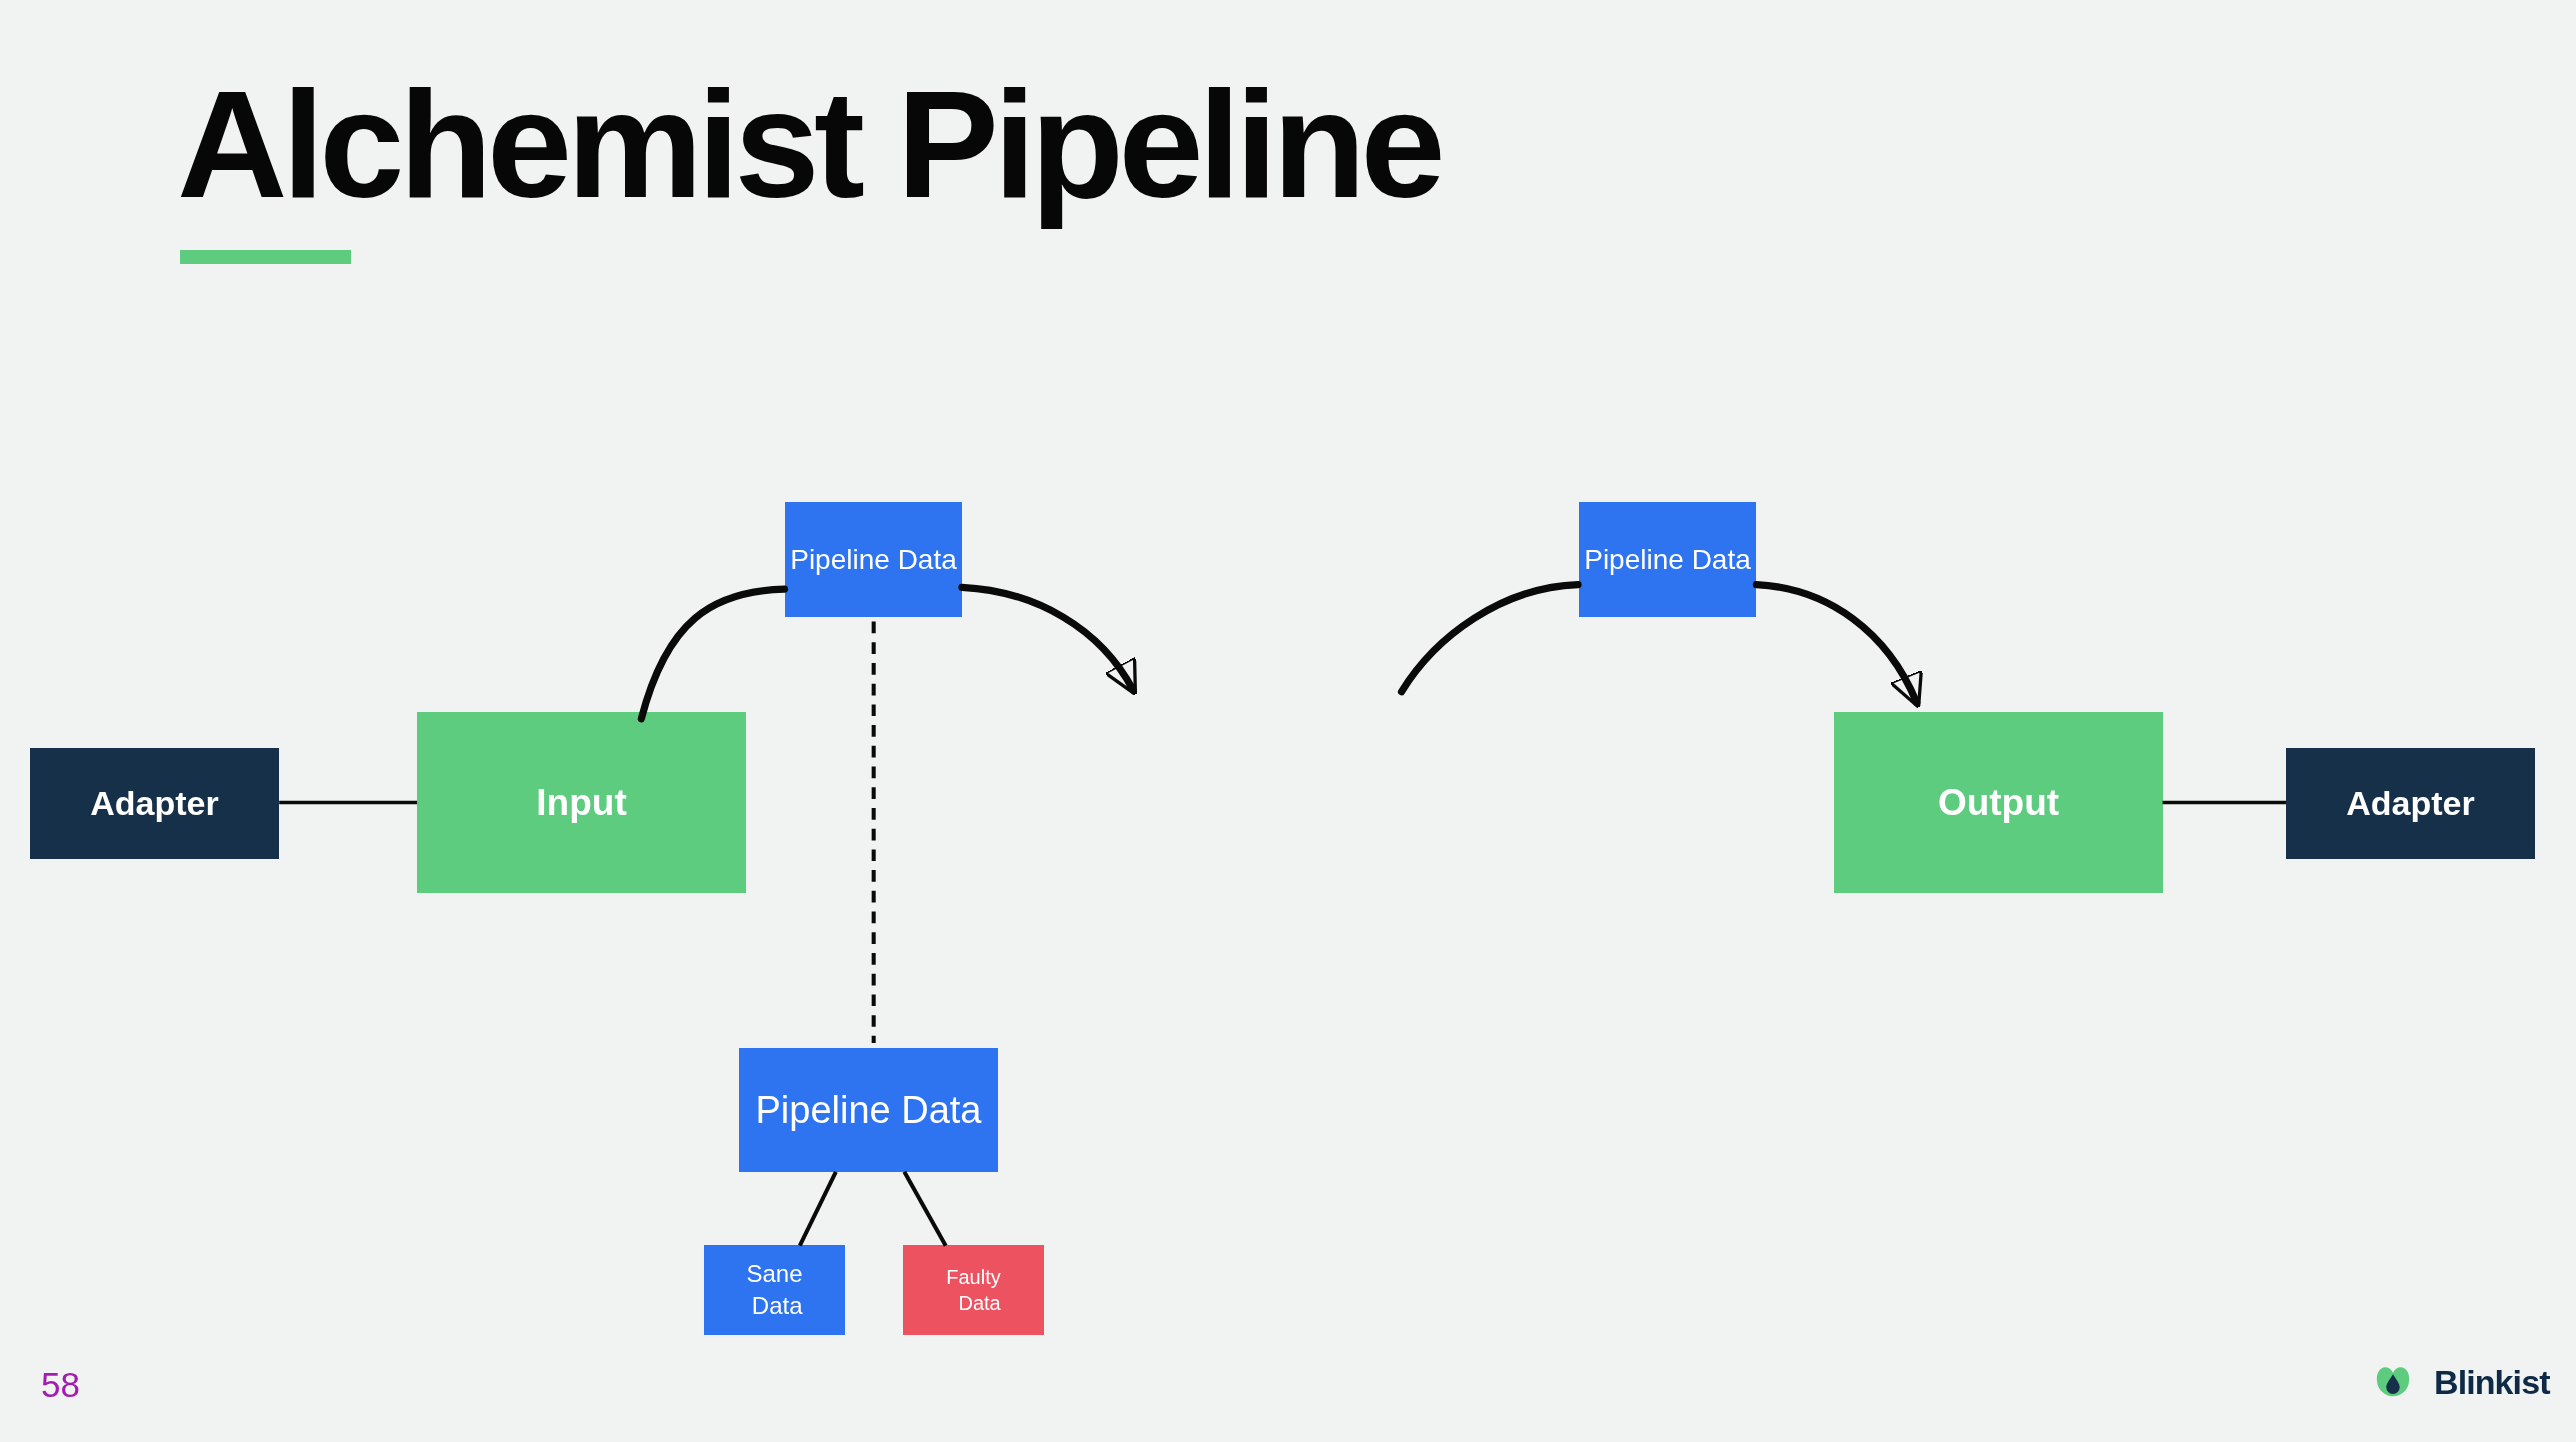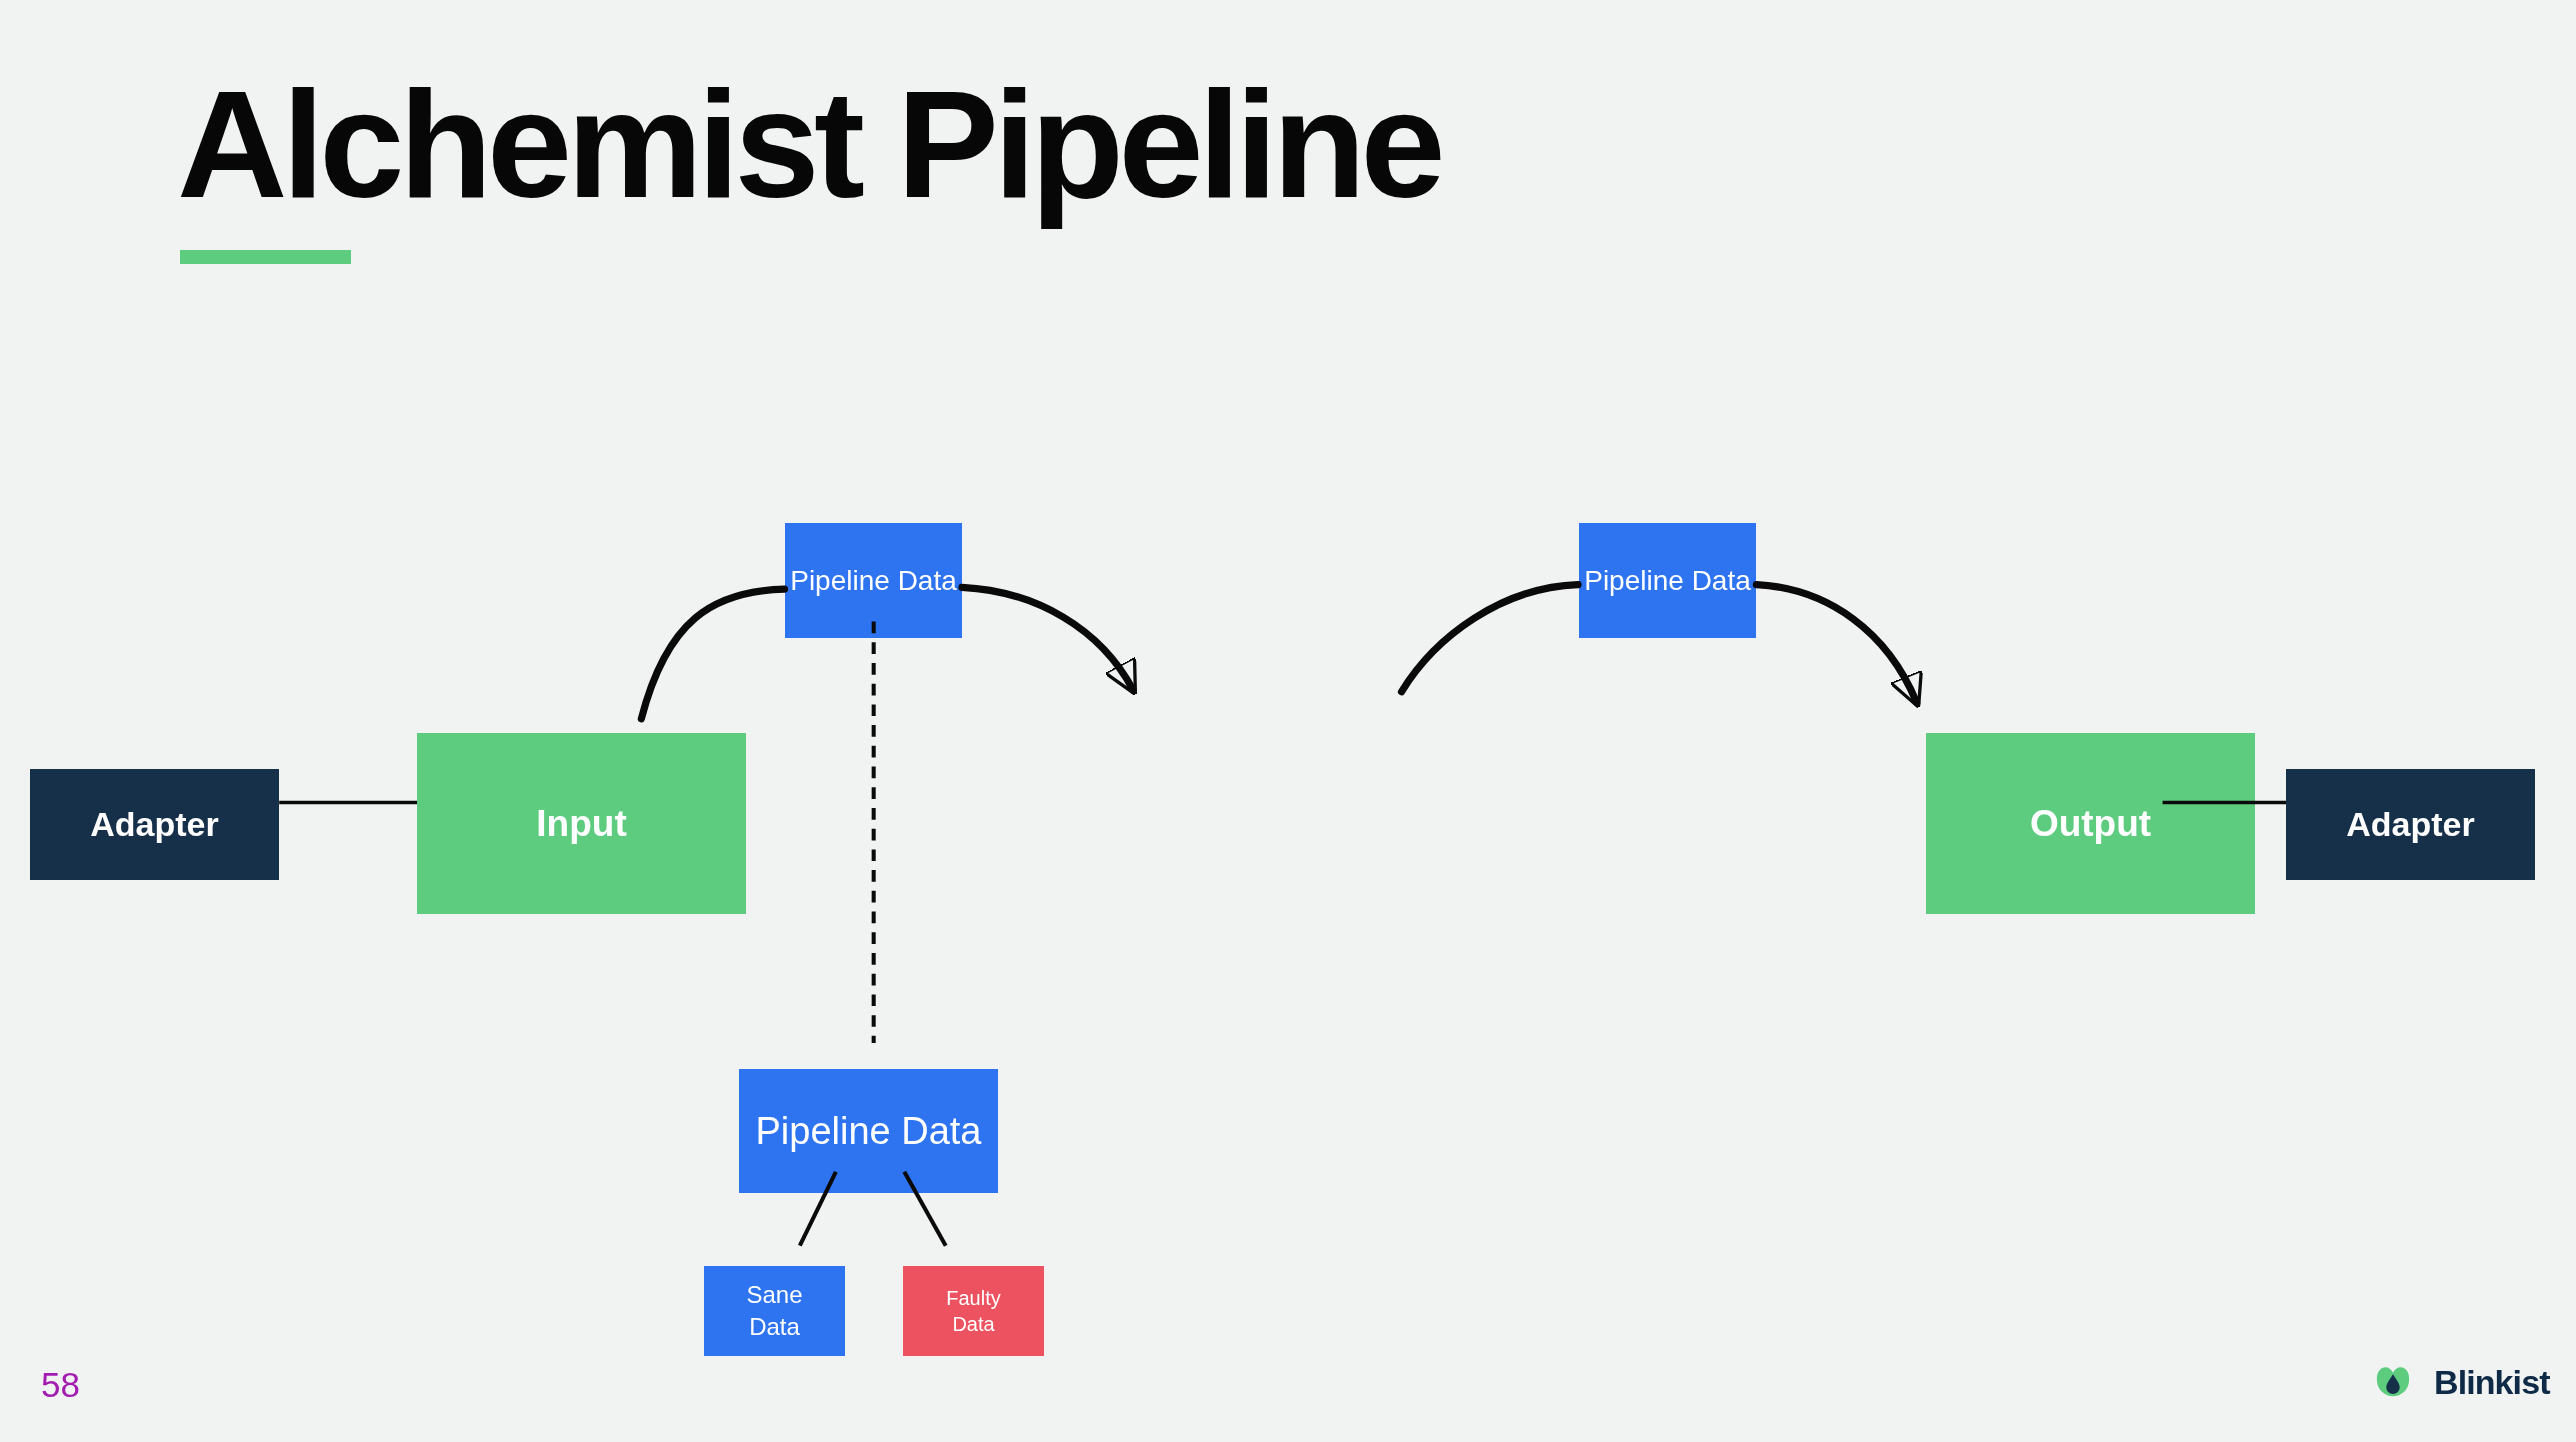--- a/index.html
+++ b/index.html
@@ -27,39 +27,39 @@
     font-size:153px;font-weight:800;letter-spacing:-5.4px;
     color:#070707;line-height:1.12;white-space:nowrap;
   }
   .title-underline{
     position:absolute;left:180px;top:250px;width:171px;height:13.5px;
     background:var(--accent-green);
   }
 
   .node{
     position:absolute;display:flex;align-items:center;justify-content:center;
-    color:var(--text-white);text-align:center;margin-top:21px;
+    color:var(--text-white);text-align:right;
   }
   .node--navy{background:var(--navy);font-weight:700;font-size:34px;}
   .node--green{background:var(--accent-green);font-weight:700;font-size:37px;}
   .node--blue-small{background:var(--blue);font-weight:400;font-size:28px;}
   .node--blue-large{background:var(--blue);font-weight:400;font-size:38px;}
   .node--blue-tiny{background:var(--blue);font-weight:400;font-size:24px;line-height:1.32;}
   .node--red-tiny{background:var(--red);font-weight:400;font-size:20px;line-height:1.32;}
   .node--red{
     background:var(--red);font-weight:700;font-size:37px;
     box-shadow:15.3px 16px 0 var(--red-shadow);
   }
 
   #adapter-left   {left:30px;  top:748px; width:249px; height:111px;}
   #input          {left:417px; top:712px; width:329px; height:181px;}
   #pipeline-tl    {left:785px; top:502px; width:177px; height:115px;}
   #transformations{left:1045px;top:687px; width:445px; height:232px;}
   #pipeline-tr    {left:1579px;top:502px; width:177px; height:115px;}
-  #output         {left:1926px;top:712px; width:329px; height:181px;}
+  #output         {left:1834px;top:712px; width:329px; height:181px;}
   #adapter-right  {left:2286px;top:748px; width:249px; height:111px;}
   #pipeline-bottom{left:739px; top:1048px;width:259px; height:124px;}
   #sane-data      {left:704px; top:1245px;width:141px; height:90px;}
   #faulty-data    {left:903px;top:1245px;width:141px; height:90px;}
 
   .edges-svg{
     position:absolute;left:0;top:0;width:2576px;height:1443px;
     pointer-events:none;z-index:5;
   }
   .edges-svg path{fill:none;stroke:var(--line-black);}

